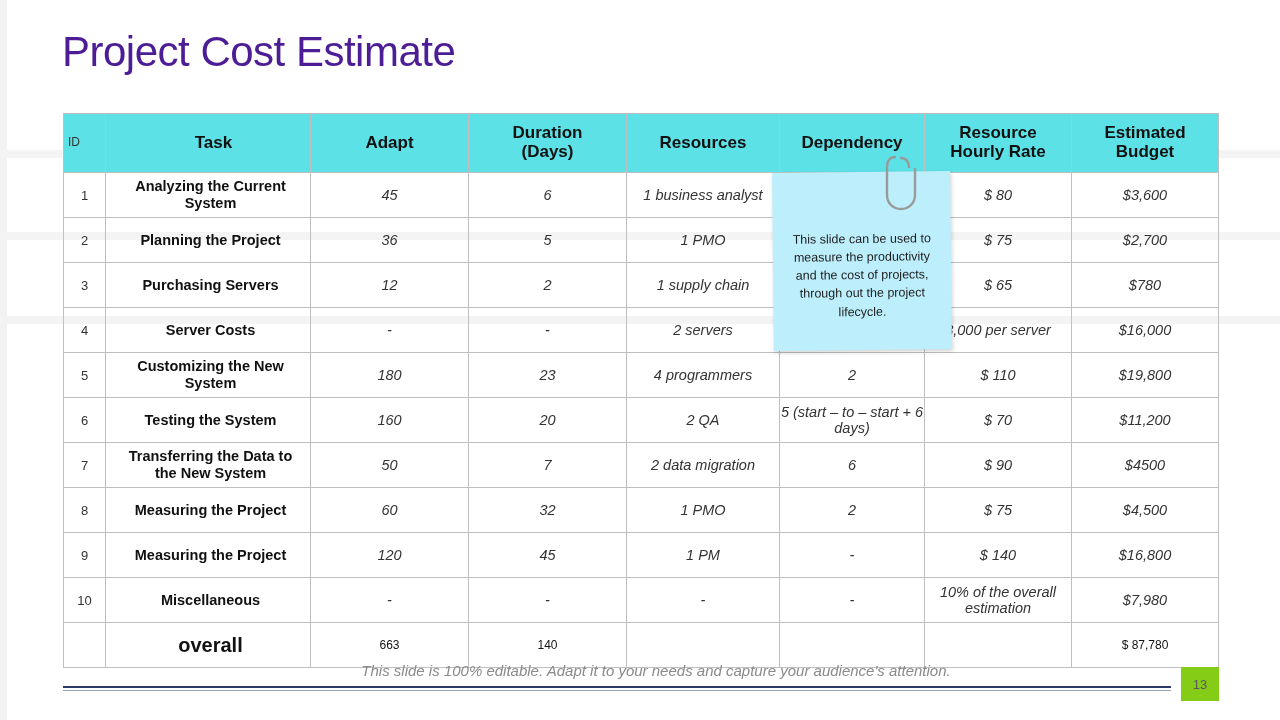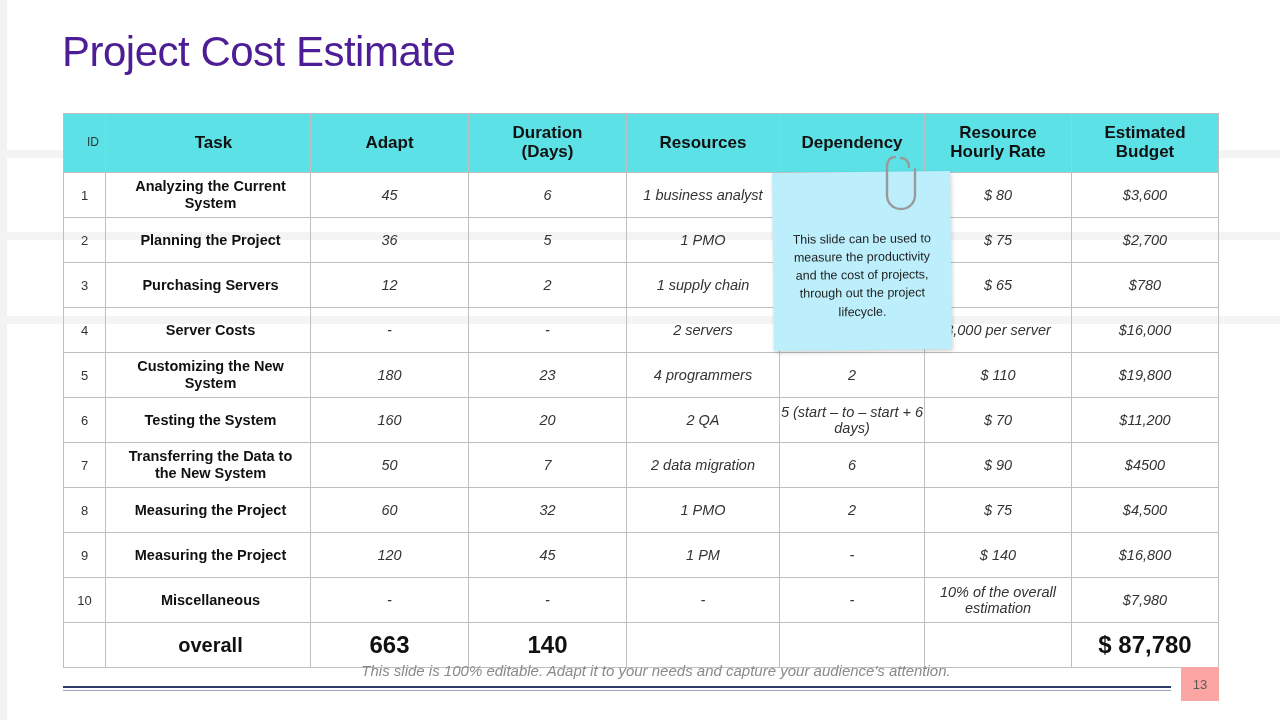--- a/index.html
+++ b/index.html
@@ -66,21 +66,21 @@
     font-weight: bold;
     height: 58px;
     text-align: center;
     line-height: 1.1;
   }
   thead th.id-col {
     font-size: 12px;
     font-weight: normal;
     color: #333;
     text-align: left;
-    padding-left: 23px;
+    padding-left: 4px;
   }
   thead th.task-col {
     text-align: center;
     padding-left: 11px;
   }
   col.c-id { width: 42px; }
   col.c-task { width: 205px; }
   col.c-hours { width: 158px; }
   col.c-dur { width: 158px; }
   col.c-res { width: 153px; }
@@ -106,22 +106,22 @@
     padding-left: 11px;
     padding-right: 6px;
     font-weight: bold;
     font-style: normal;
     color: #111111;
     font-size: 14.5px;
     line-height: 1.15;
   }
   tbody tr.total td {
     height: 44px;
-    font-size: 24px;
-    font-weight: bold;
+    font-size: 12px;
+    font-weight: normal;
     font-style: normal;
     color: #111111;
   }
   tbody tr.total td.task {
     font-size: 20px;
     font-weight: bold;
     margin-top: 8px;
   }
   .note {
     position: absolute;
@@ -176,21 +176,21 @@
     width: 1108px;
     height: 1px;
     background: #9aa4bd;
   }
   .page-badge {
     position: absolute;
     left: 1181px;
     top: 667px;
     width: 38px;
     height: 34px;
-    background: #fca5a5;
+    background: #84cc16;
     color: #5a5a5a;
     font-size: 13px;
     display: flex;
     align-items: center;
     justify-content: center;
   }
   .right-edge {
     position: absolute;
     right: 0;
     top: 0;

